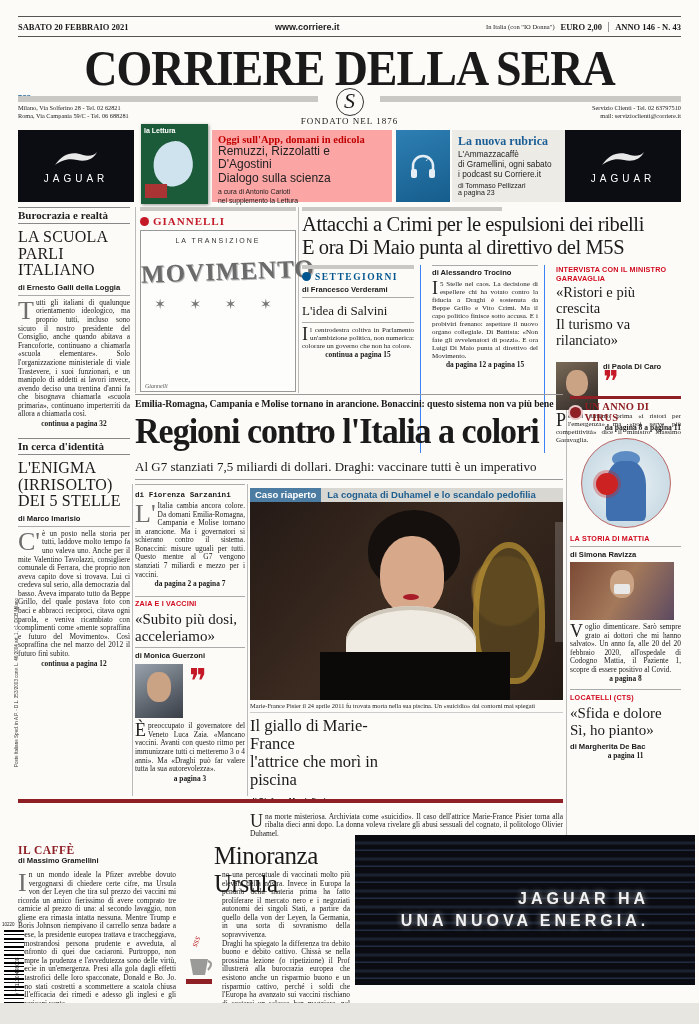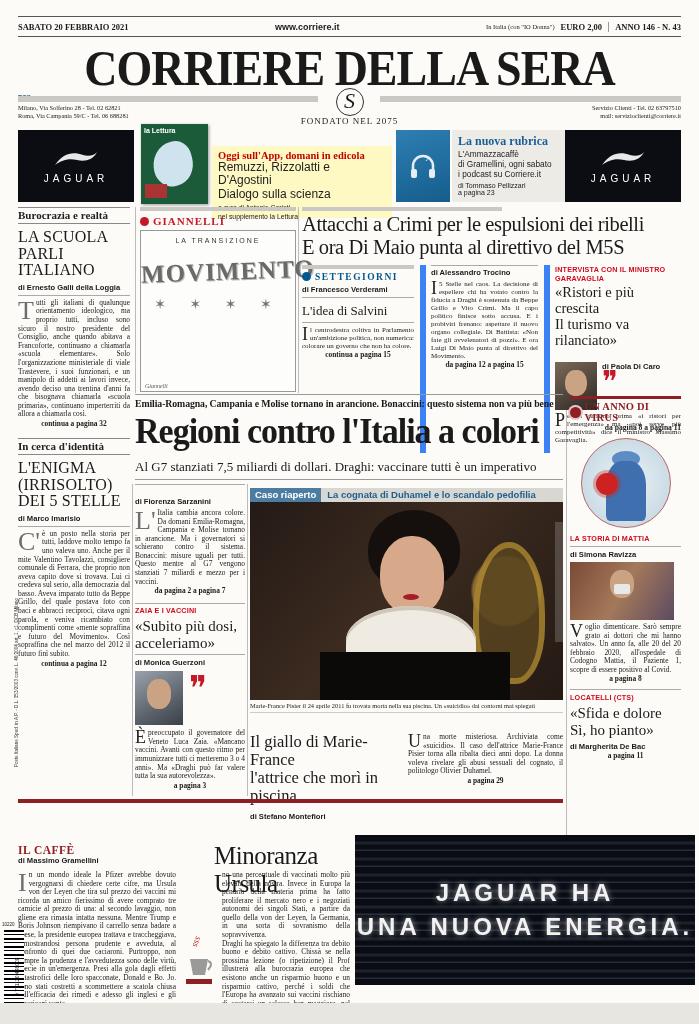--- a/index.html
+++ b/index.html
@@ -33,21 +33,21 @@
   .mastinfo{top:104px;font-size:6.3px;line-height:1.25;}
   
   .jagbox{top:130px;width:116px;height:72px;background:#0b0d12;color:#fff;display:flex;flex-direction:column;
           align-items:center;justify-content:center;gap:4px;}
   .jaglabel{font-family:"Liberation Sans",sans-serif;letter-spacing:4px;font-size:10px;}
   #lettura{left:141px;top:124px;width:67px;height:80px;background:#1c5b3a;box-shadow:1px 1px 3px rgba(0,0,0,.4);overflow:hidden;}
   #lettura .ttl{color:#fff;font-family:"Liberation Sans",sans-serif;font-weight:bold;font-size:7px;padding:3px;}
   #lettura .horse{position:absolute;left:12px;top:18px;width:40px;height:44px;background:#cfe3ef;
                   border-radius:60% 40% 55% 45%;transform:rotate(-15deg);}
   #lettura .red{position:absolute;left:4px;bottom:6px;width:22px;height:14px;background:#a33;}
-  #apppromo{left:212px;top:146px;width:180px;height:72px;background:#fef9c3;padding:4px 6px;box-sizing:border-box;}
+  #apppromo{left:212px;top:130px;width:180px;height:72px;background:#fca5a5;padding:4px 6px;box-sizing:border-box;}
   #apppromo .eyeb{color:#c00000;font-weight:bold;font-size:10.5px;}
   #apppromo .l1,#apppromo .l2{font-family:"Liberation Sans",sans-serif;font-size:12px;line-height:1.12;color:#222;}
   #apppromo .cr{font-family:"Liberation Sans",sans-serif;font-size:6.8px;line-height:1.3;margin-top:3px;}
   #podbox{left:396px;top:130px;width:54px;height:72px;background:linear-gradient(160deg,#2e7fb4,#155d8c);
           display:flex;align-items:center;justify-content:center;color:#dce9f2;}
   #rubrica{left:452px;top:130px;width:114px;height:72px;background:#edebe6;padding:4px 6px;box-sizing:border-box;}
   #rubrica .ttl{color:#1a5e96;font-weight:bold;font-size:12px;}
   #rubrica .bd{font-family:"Liberation Sans",sans-serif;font-size:8.3px;line-height:1.2;color:#222;margin-top:1px;}
   #rubrica .cr{font-family:"Liberation Sans",sans-serif;font-size:7px;margin-top:2px;}
   
@@ -64,21 +64,21 @@
   #cartoonbox{border:1px solid #999;height:160px;position:relative;background:#fdfdfb;}
   #cartoonbox .ct{text-align:center;font-family:"Liberation Sans",sans-serif;font-size:7px;letter-spacing:2px;margin-top:6px;color:#333;}
   #cartoonbox .word{text-align:center;font-size:25px;font-weight:bold;color:#6a6a6a;margin-top:14px;
                     text-shadow:1px 1px 0 #bbb;transform:rotate(-2deg);letter-spacing:1px;}
   #cartoonbox .figs{text-align:center;font-size:14px;color:#777;letter-spacing:10px;margin-top:10px;}
   #cartoonbox .sig{position:absolute;left:4px;bottom:2px;font-style:italic;font-size:6px;color:#555;}
   
   #topright{left:302px;top:207px;width:379px;}
   #toprighthead{font-size:20.5px;line-height:1.12;letter-spacing:-.4px;margin-top:2px;}
   #trcols{display:grid;grid-template-columns:112px 118px 137px;gap:0 6px;margin-top:6px;}
-  .vdiv{border-left:6px solid #3b82f6;padding-left:5px;}
+  .vdiv{border-left:1px solid #3b82f6;padding-left:11px;}
   #sette .lbl{display:flex;gap:4px;align-items:center;margin:3px 0;}
   .bluedot{width:9px;height:9px;border-radius:50%;background:#00568e;}
   #sette .nm{color:#00568e;font-weight:bold;font-size:9.5px;letter-spacing:1.5px;}
   #sette .ttl{font-size:13px;margin:5px 0 3px;}
   #garav .ttl{font-size:14.5px;line-height:1.1;margin:2px 0 13px;}
   .photo{background:linear-gradient(150deg,#7a6a57,#4c423a 60%,#2e2823);position:relative;}
   .face{position:absolute;background:#caa284;border-radius:45%;}
   .mask{position:absolute;background:#e8e8e8;border-radius:2px;}
   
   #mainhead{left:135px;top:394px;width:428px;border-top:1px solid #999;}
@@ -97,21 +97,21 @@
      linear-gradient(130deg,#241a16,#3c2b20 45%,#241a14);overflow:hidden;}
   #casophoto .mirror{position:absolute;right:18px;top:40px;width:60px;height:130px;border:6px solid #a8842f;
      border-radius:50% 50% 40% 40%;background:#57441f;opacity:.85;}
   #casophoto .hair{position:absolute;left:118px;top:8px;width:92px;height:80px;background:#15100d;border-radius:50% 50% 45% 45%;}
   #casophoto .vis{position:absolute;left:130px;top:34px;width:64px;height:78px;background:#d8a88a;border-radius:48% 48% 42% 46%;}
   #casophoto .lips{position:absolute;left:153px;top:92px;width:16px;height:6px;background:#a81c2a;border-radius:50%;}
   #casophoto .ruff{position:absolute;left:96px;top:104px;width:130px;height:70px;background:#efeae2;border-radius:50% 50% 20% 20%;box-shadow:0 4px 0 #cfc8ba inset;}
   #casophoto .dress{position:absolute;left:70px;top:150px;width:190px;height:60px;background:#0c0a09;}
   #casophoto .credit{position:absolute;right:0;top:20px;width:8px;height:120px;background:rgba(255,255,255,.18);}
   #casocaption{font-size:6.4px;color:#222;padding:2px 0 3px;border-bottom:1px solid #ccc;}
-  #casobottom{display:flex;gap:8px;margin-top:20px;}
+  #casobottom{display:flex;gap:8px;margin-top:4px;flex-direction:column;}
   #casobottom .ttl{font-size:16.5px;line-height:1.1;}
   
   #rrail{left:570px;top:396px;width:111px;}
   #virushdr{display:flex;gap:4px;align-items:center;border-top:3px solid #8e1f24;padding-top:2px;}
   #virushdr .t{color:#8e1f24;font-weight:bold;font-size:10.5px;letter-spacing:.2px;}
   .viricon{width:11px;height:11px;border-radius:50%;background:#8e1f24;box-shadow:0 0 0 2px #e7c8c9;}
   #viruscircle{width:88px;height:88px;border-radius:50%;margin:6px auto;position:relative;
      background:radial-gradient(circle,#dfe9ef 30%,#bcd2de);border:1px solid #b66;overflow:hidden;}
   #viruscircle .doc{position:absolute;left:24px;top:22px;width:40px;height:60px;background:#3f6fae;border-radius:40% 40% 10% 10%;}
   #viruscircle .cap{position:absolute;left:30px;top:12px;width:28px;height:16px;background:#5d8cc4;border-radius:50%;}
@@ -126,22 +126,22 @@
   #caffecols{display:flex;gap:8px;margin-top:6px;}
   #caffecols .c1{width:158px;}
   #caffecols .c2{width:128px;}
   #cup{width:30px;position:relative;}
   #cup svg{position:absolute;top:60px;left:0;}
   #caffecopy{font-size:4.6px;color:#555;text-align:right;margin-top:2px;font-family:"Liberation Sans",sans-serif;}
   
   #jagad{left:355px;top:835px;width:340px;height:150px;background:
      repeating-linear-gradient(180deg,#0a0c12 0 6px,#1a2230 7px 9px,#0a0c12 10px 14px,#232d42 15px 16px);
      display:flex;align-items:center;justify-content:center;}
-  #jagad .txt{color:#f2f2f2;font-family:"Liberation Sans",sans-serif;font-weight:bold;font-size:24px;
-     letter-spacing:4px;text-align:center;line-height:1.4;text-shadow:0 0 6px rgba(255,255,255,.6);}
+  #jagad .txt{color:#f2f2f2;font-family:"Liberation Sans",sans-serif;font-weight:bold;font-size:16px;
+     letter-spacing:4px;text-align:right;line-height:1.4;text-shadow:0 0 6px rgba(255,255,255,.6);}
   
   #postal{left:-84px;top:680px;width:200px;transform:rotate(-90deg);transform-origin:center;
           font-size:4.6px;color:#333;font-family:"Liberation Sans",sans-serif;text-align:center;}
   #barcode{left:4px;top:930px;width:20px;height:78px;background:
      repeating-linear-gradient(180deg,#000 0 2px,#fff 2px 4px,#000 4px 5px,#fff 5px 8px);}
   #bcnum{left:-18px;top:958px;width:70px;transform:rotate(-90deg);font-size:5px;font-family:"Liberation Sans",sans-serif;}
   #bccode{left:2px;top:922px;font-size:4.5px;font-family:"Liberation Sans",sans-serif;}
   .colrule{position:absolute;width:1px;background:#bbb;}
 </style>
 </head>
@@ -160,21 +160,21 @@
     </span>
   </div>
 
   <div class="abs" id="masthead">CORRIERE DELLA SERA</div>
   <div class="abs" id="rcs">RCS</div>
   <div class="abs graybar" style="left:18px;width:300px;"></div>
   <div class="abs graybar" style="left:380px;width:301px;"></div>
   <div class="abs" id="crest">
     <span style="display:inline-block;border:1px solid #333;border-radius:50%;width:26px;height:26px;line-height:24px;">S</span>
   </div>
-  <div class="abs" id="founded">FONDATO NEL 2075</div>
+  <div class="abs" id="founded">FONDATO NEL 1876</div>
   <div class="abs mastinfo jline" style="left:18px;">Milano, Via Solferino 28 - Tel. 02 62821
 Roma, Via Campania 59/C - Tel. 06 688281</div>
   <div class="abs mastinfo jline" style="right:18px;text-align:right;">Servizio Clienti - Tel. 02 63797510
 mail: servizioclienti@corriere.it</div>
 
   <div class="abs jagbox" style="left:18px;">
     <svg width="46" height="20" viewBox="0 0 46 20">
       <path d="M2 16 C10 4 20 2 30 6 C36 8 42 6 44 3 C40 11 32 13 24 11 C14 9 8 12 2 16 Z" fill="#e8e8e8"></path>
     </svg>
     <span class="jaglabel">JAGUAR</span>
@@ -295,21 +295,21 @@
     </div>
   </div>
 
   <div class="abs" id="mainhead">
     <div id="kicker">Emilia-Romagna, Campania e Molise tornano in arancione. Bonaccini: questo sistema non va più bene</div>
     <div id="bighead">Regioni contro l'Italia a colori</div>
     <div id="subhead">Al G7 stanziati 7,5 miliardi di dollari. Draghi: vaccinare tutti è un imperativo</div>
   </div>
 
   <div class="abs" id="scol">
-    <div class="byline" style="border-top:1px solid #aaa;padding-top:12px;">di Fiorenza Sarzanini</div>
+    <div class="byline" style="border-top:1px solid #aaa;padding-top:6px;font-family:Liberation Mono, monospace;">di Fiorenza Sarzanini</div>
     <div class="bodytxt" style="margin-top:3px;"><span class="dropcap">L'</span><span>Italia cambia ancora colore. Da domani Emilia-Romagna, Campania e Molise tornano in arancione. Ma i governatori si schierano contro il sistema. Bonaccini: misure uguali per tutti. Questo mentre al G7 vengono stanziati 7 miliardi e mezzo per i vaccini.</span></div>
     <div class="pageref">da pagina 2 a pagina 7</div>
     <div style="margin-top:8px;">
       <div class="eyebrow-red" style="border-top:1px solid #aaa;padding-top:2px;">ZAIA E I VACCINI</div>
       <div class="jline" style="font-size:15px;line-height:1.1;margin:3px 0;">«Subito più dosi,
 acceleriamo»</div>
       <div class="railrule"></div>
       <div class="byline">di Monica Guerzoni</div>
       <div style="display:flex;gap:6px;margin-top:4px;">
         <div class="photo" style="width:48px;height:54px;flex:none;background:linear-gradient(150deg,#9aa3ad,#5d646e 60%,#3a3f47);">

